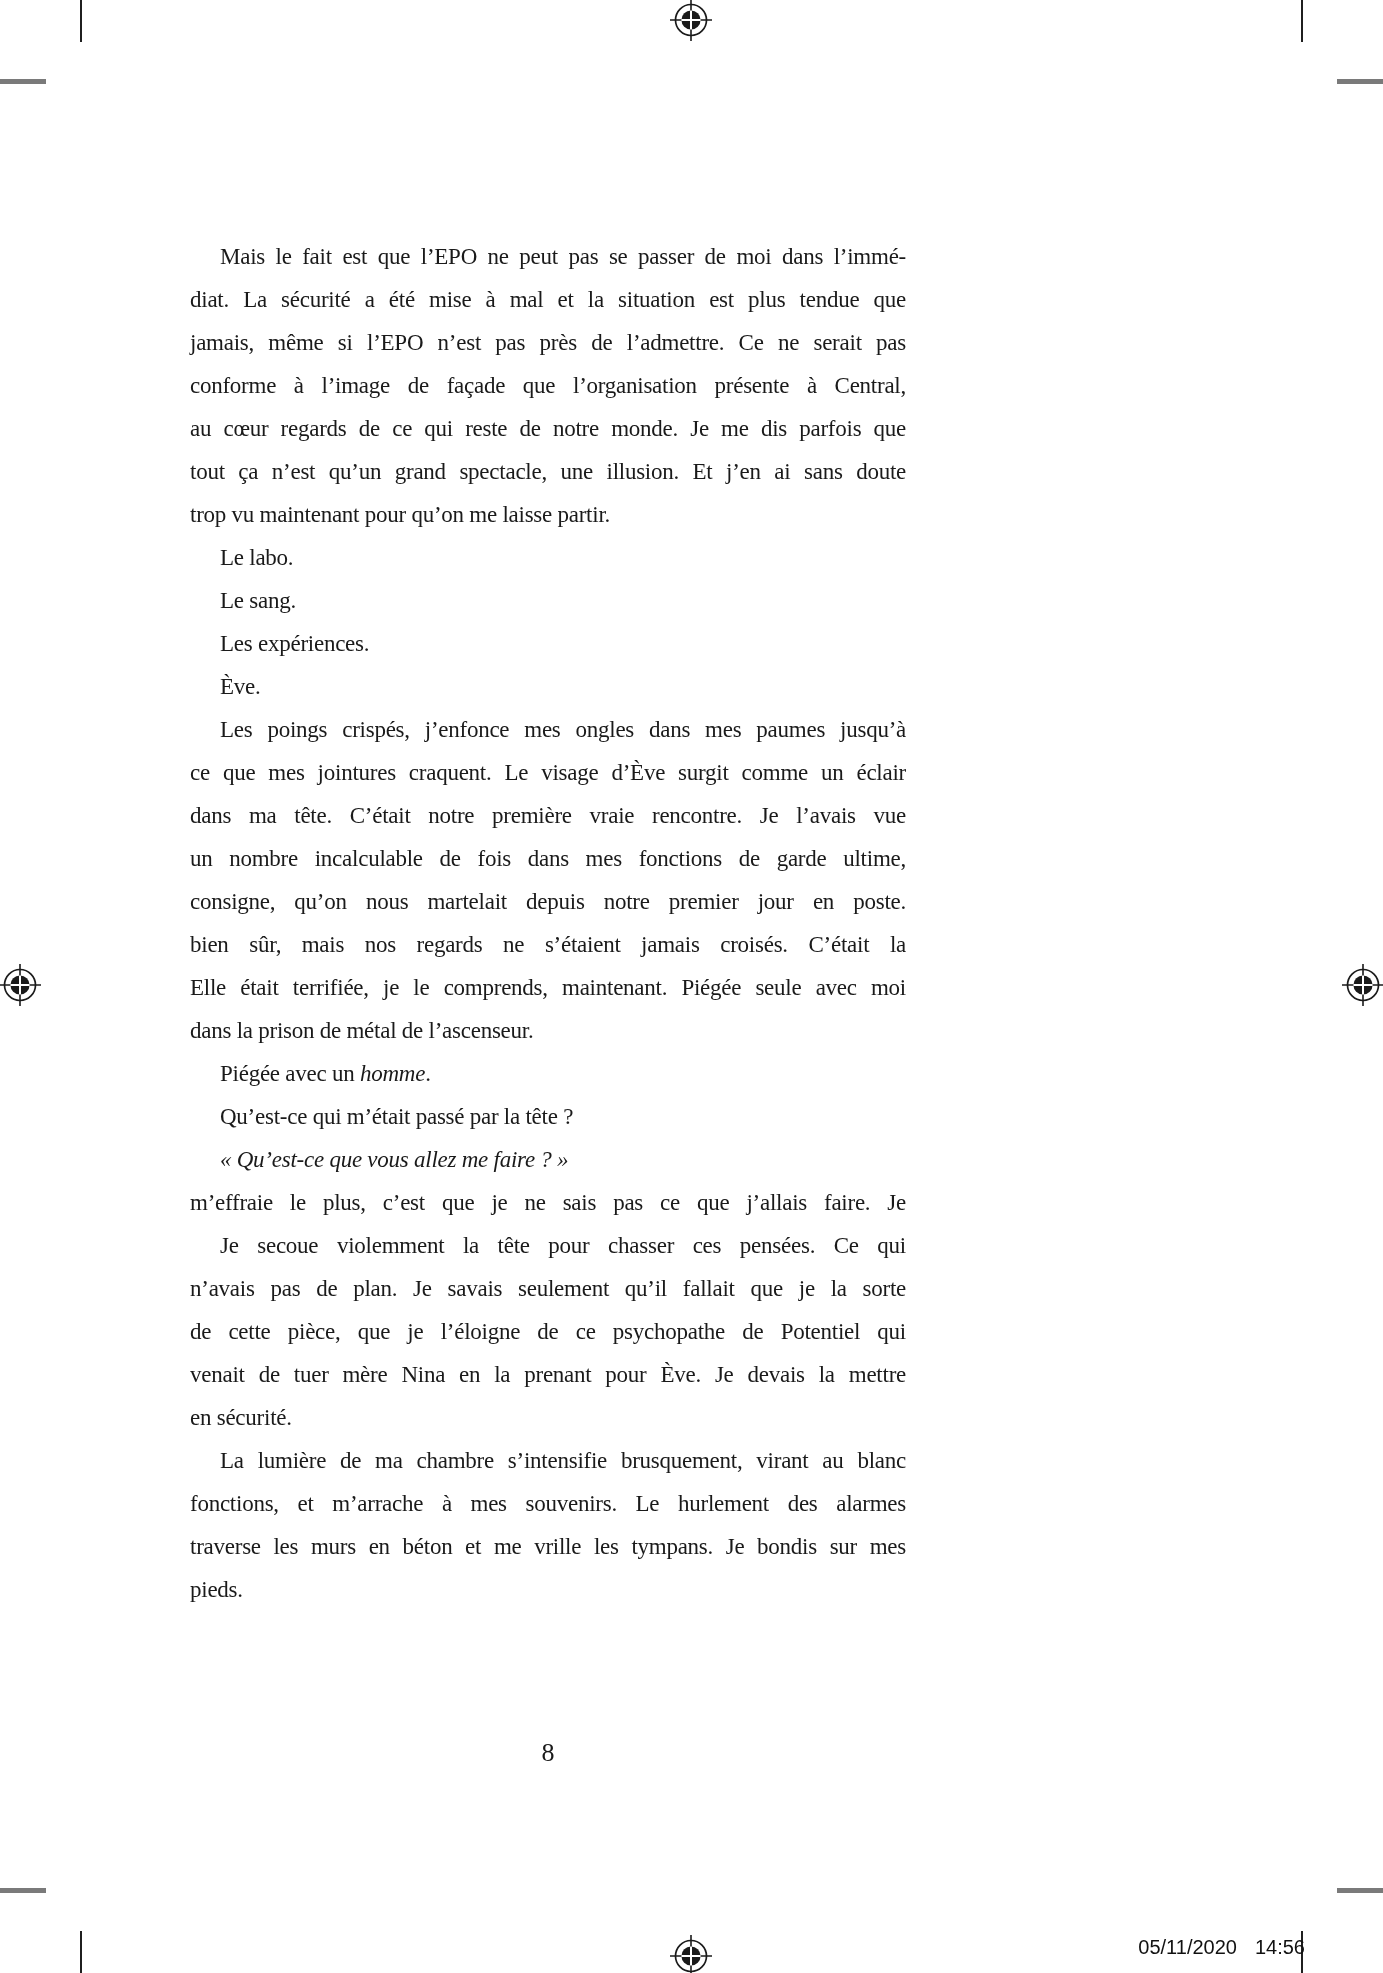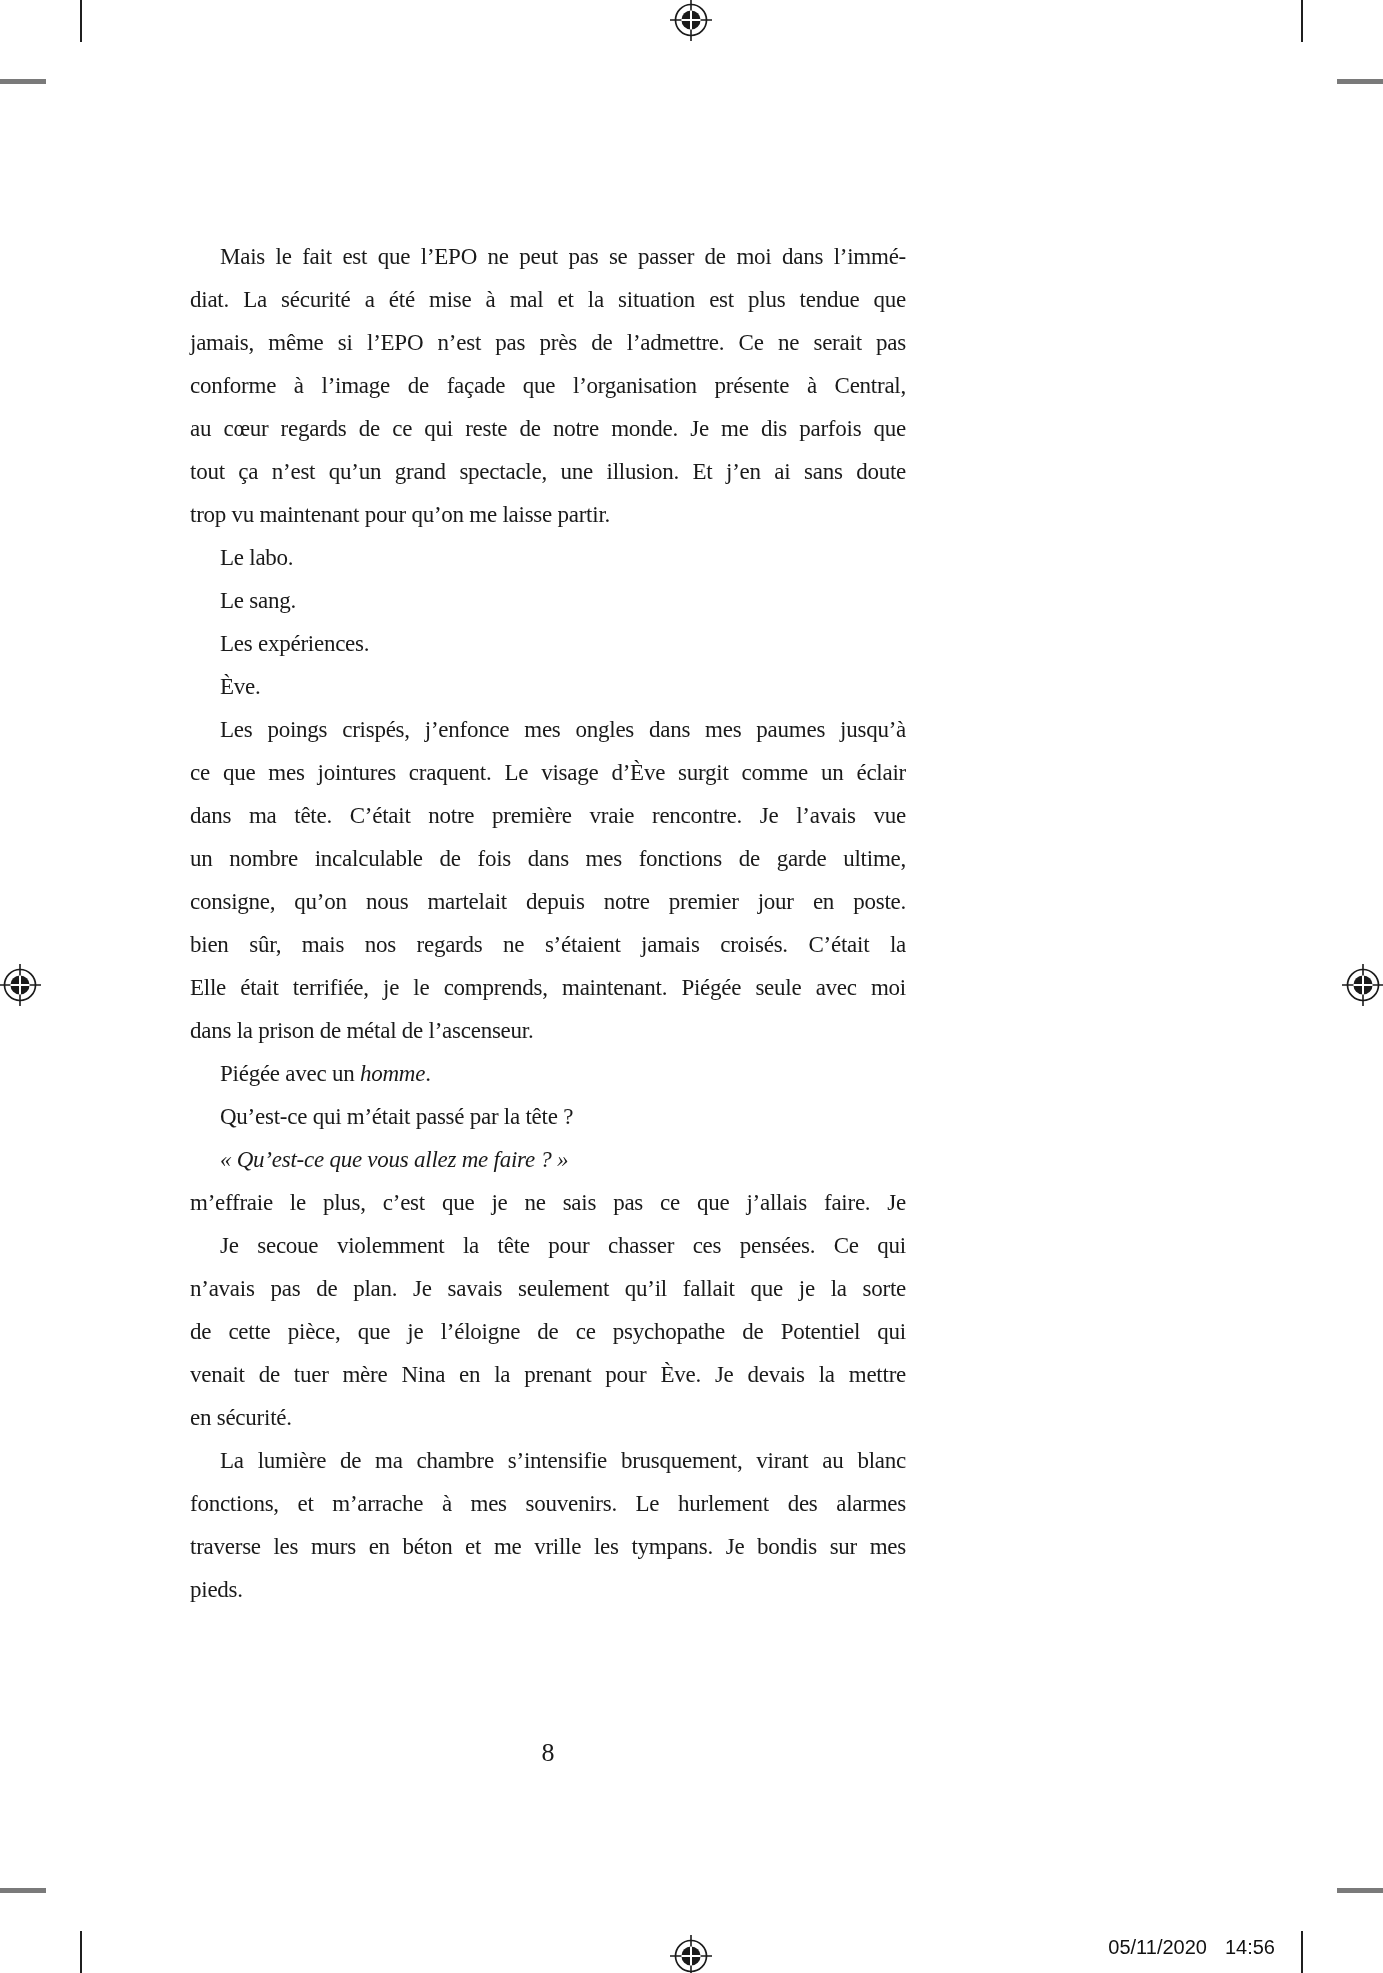--- a/index.html
+++ b/index.html
@@ -63,21 +63,21 @@
   
   .slug {
     position: absolute;
     top: 1936px;
     font-family: "Liberation Sans", "DejaVu Sans", sans-serif;
     font-size: 20px;
     color: #111111;
     white-space: nowrap;
   }
   .slug-left { left: 104px; margin-top: 48px; }
-  .slug-right { right: 108px; }
+  .slug-right { right: 78px; }
   .slug-gap { display: inline-block; width: 18px; }
 </style>
 </head>
 <body>
 
 <div class="sheet">
 
   <div class="cropline crop-v crop-tl"></div>
   <div class="cropline crop-v crop-tr"></div>
   <div class="cropline crop-v crop-bl"></div>

